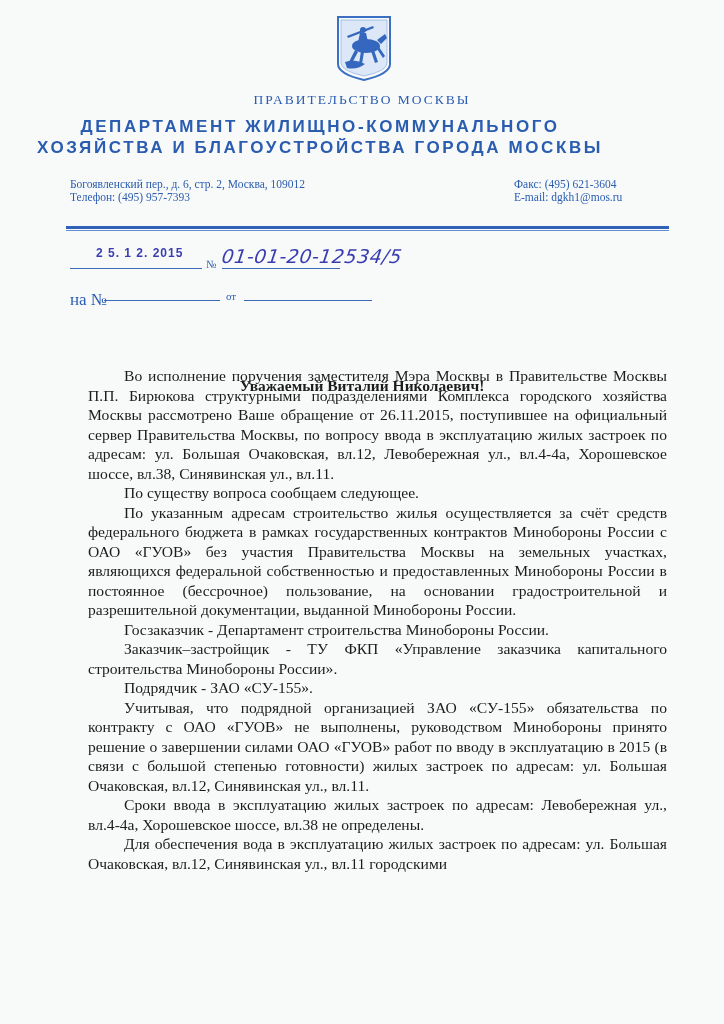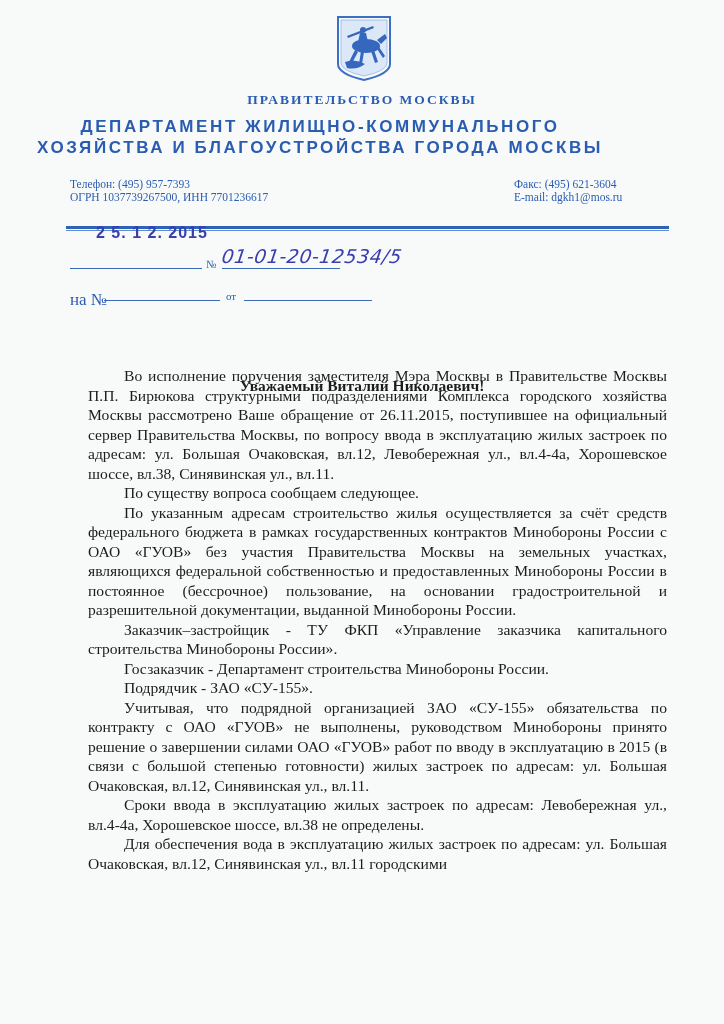--- a/index.html
+++ b/index.html
@@ -8,21 +8,21 @@
     background: #f8fafa;
     position: relative;
     font-family: "Liberation Serif", "DejaVu Serif", serif;
     color: #1c1c1c;
   }
   .emblem {
     position: absolute; left: 335px; top: 14px; width: 58px; height: 68px;
   }
   .gov-title {
     position: absolute; left: 0; top: 92px; width: 724px; text-align: center;
-    color: #2a5cb0; font-size: 13.5px; letter-spacing: 2px; font-weight: bold;
+    color: #2a5cb0; font-size: 13.5px; letter-spacing: 2px;
   }
   .dept-title {
     position: absolute; left: 0; top: 116px; width: 640px; text-align: center;
     color: #2a5cb0; font-size: 17px; font-weight: bold; letter-spacing: 2.6px;
     line-height: 21px;
     font-family: "Liberation Sans", "DejaVu Sans", sans-serif;
   }
   .contacts-left {
     position: absolute; left: 70px; top: 178px; color: #2a5cb0;
     font-size: 11.5px; line-height: 13px;
@@ -31,23 +31,23 @@
     position: absolute; left: 514px; top: 178px; color: #2a5cb0;
     font-size: 11.5px; line-height: 13px; font-family: Liberation Serif, serif;
   }
   .sep-thick {
     position: absolute; left: 66px; top: 226px; width: 603px; height: 3px; background: #2f62b8;
   }
   .sep-thin {
     position: absolute; left: 66px; top: 230px; width: 603px; height: 1px; background: #5f8ed0;
   }
   .stamp-date {
-    position: absolute; left: 96px; top: 224px; color: #3a3db0;
+    position: absolute; left: 96px; top: 246px; color: #3a3db0;
     font-family: "Liberation Sans", "DejaVu Sans", sans-serif;
-    font-size: 16px; font-weight: bold; letter-spacing: 1px;
+    font-size: 12px; font-weight: bold; letter-spacing: 1px;
   }
   .line-date { position: absolute; left: 70px; top: 268px; width: 132px; height: 1px; background: #3b6ab8; }
   .no-label { position: absolute; left: 206px; top: 258px; color: #2a5cb0; font-size: 11px; }
   .reg-number {
     position: absolute; left: 222px; top: 245px; color: #3a3db0;
     font-family: "DejaVu Sans", sans-serif; font-style: italic; font-size: 19px; letter-spacing: 0.5px;
     transform: skewX(-8deg);
   }
   .line-reg { position: absolute; left: 222px; top: 268px; width: 118px; height: 1px; background: #3b6ab8; }
   .na-label { position: absolute; left: 70px; top: 290px; color: #2a5cb0; font-size: 17px; }
@@ -85,22 +85,22 @@
   </g>
 </svg>
 
 <div class="gov-title">ПРАВИТЕЛЬСТВО МОСКВЫ</div>
 <div class="dept-title">
   <div>ДЕПАРТАМЕНТ ЖИЛИЩНО-КОММУНАЛЬНОГО</div>
   <div>ХОЗЯЙСТВА И БЛАГОУСТРОЙСТВА ГОРОДА МОСКВЫ</div>
 </div>
 
 <div class="contacts-left">
+  <div>Богоявленский пер., д. 6, стр. 2, Москва, 109012</div>
   <div>Телефон: (495) 957-7393</div>
-  <div>ОГРН 1037739267500, ИНН 7701236617</div>
 </div>
 <div class="contacts-right">
   <div>Факс: (495) 621-3604</div>
   <div>E-mail: dgkh1@mos.ru</div>
 </div>
 
 <div class="sep-thick"></div>
 <div class="sep-thin"></div>
 
 <div class="stamp-date">2 5. 1 2. 2015</div>
@@ -112,19 +112,19 @@
 <div class="line-na"></div>
 <div class="ot-label">от</div>
 <div class="line-ot"></div>
 
 <div class="salutation">Уважаемый Виталий Николаевич!</div>
 
 <div class="body">
   <p>Во исполнение поручения заместителя Мэра Москвы в Правительстве Москвы П.П. Бирюкова структурными подразделениями Комплекса городского хозяйства Москвы рассмотрено Ваше обращение от 26.11.2015, поступившее на официальный сервер Правительства Москвы, по вопросу ввода в эксплуатацию жилых застроек по адресам: ул. Большая Очаковская, вл.12, Левобережная ул., вл.4-4а, Хорошевское шоссе, вл.38, Синявинская ул., вл.11.</p>
   <p>По существу вопроса сообщаем следующее.</p>
   <p>По указанным адресам строительство жилья осуществляется за счёт средств федерального бюджета в рамках государственных контрактов Минобороны России с ОАО «ГУОВ» без участия Правительства Москвы на земельных участках, являющихся федеральной собственностью и предоставленных Минобороны России в постоянное (бессрочное) пользование, на основании градостроительной и разрешительной документации, выданной Минобороны России.</p>
+  <p>Госзаказчик - Департамент строительства Минобороны России.</p>
   <p>Заказчик–застройщик - ТУ ФКП «Управление заказчика капитального строительства Минобороны России».</p>
-  <p>Госзаказчик - Департамент строительства Минобороны России.</p>
   <p>Подрядчик - ЗАО «СУ-155».</p>
   <p>Учитывая, что подрядной организацией ЗАО «СУ-155» обязательства по контракту с ОАО «ГУОВ» не выполнены, руководством Минобороны принято решение о завершении силами ОАО «ГУОВ» работ по вводу в эксплуатацию в 2015 (в связи с большой степенью готовности) жилых застроек по адресам: ул. Большая Очаковская, вл.12, Синявинская ул., вл.11.</p>
   <p>Сроки ввода в эксплуатацию жилых застроек по адресам: Левобережная ул., вл.4-4а, Хорошевское шоссе, вл.38 не определены.</p>
   <p>Для обеспечения вода в эксплуатацию жилых застроек по адресам: ул. Большая Очаковская, вл.12, Синявинская ул., вл.11 городскими</p>
 </div>
 
 </body></html>

